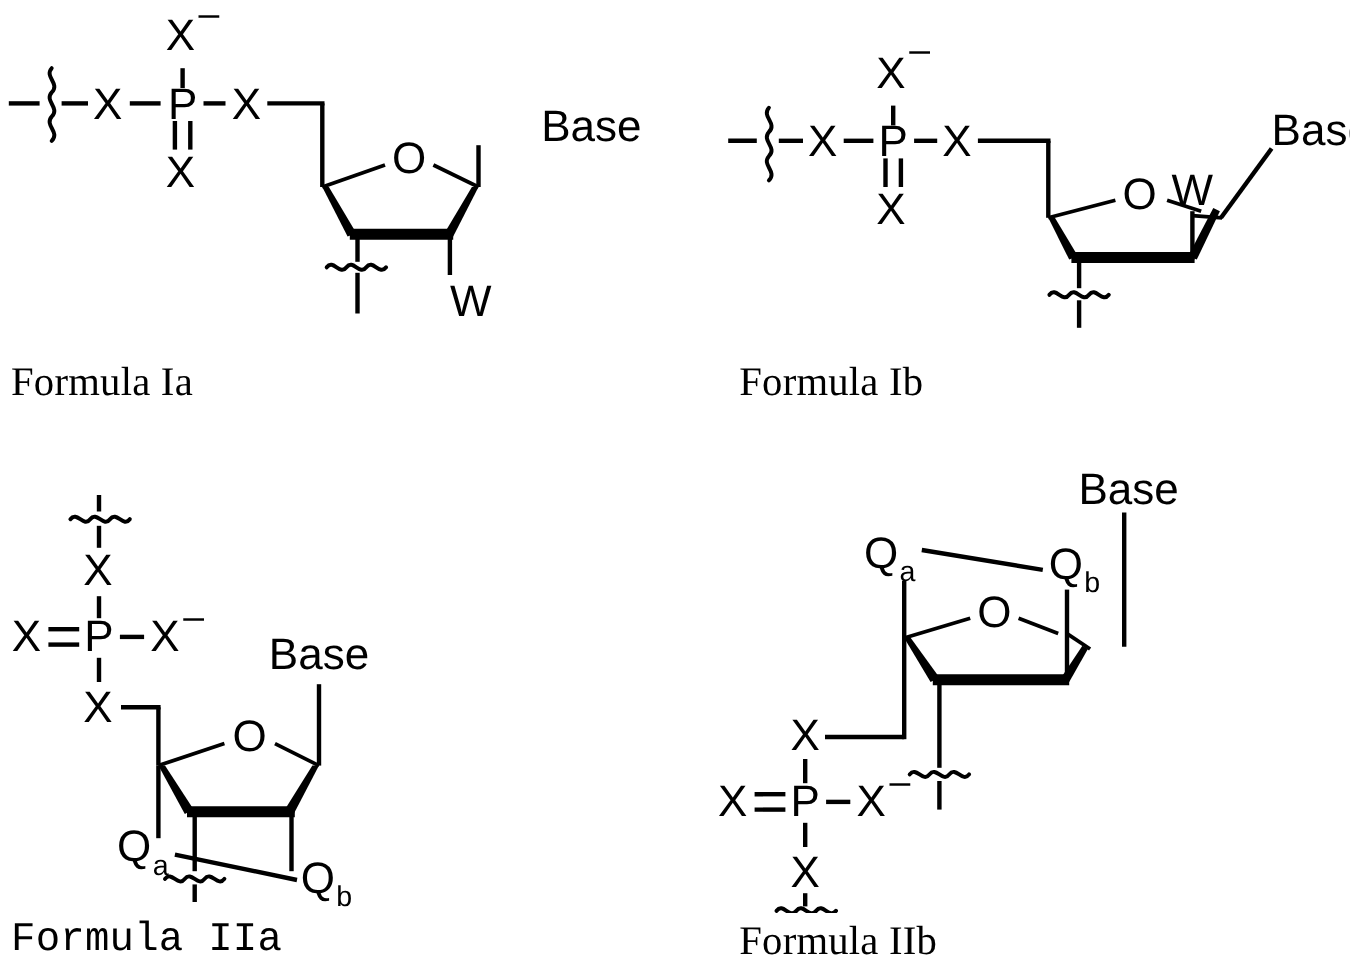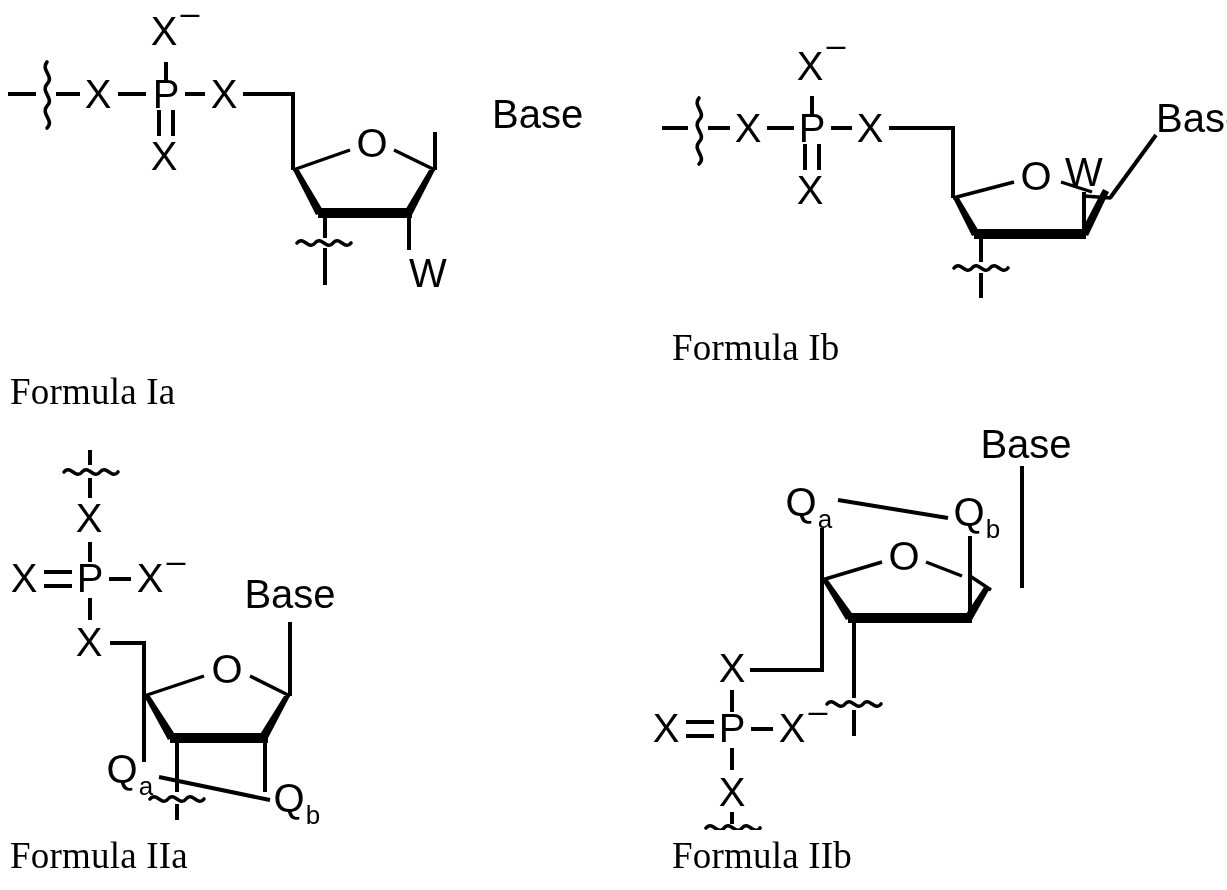--- a/index.html
+++ b/index.html
@@ -127,21 +127,21 @@
     <text class="atom" x="492" y="128" style="text-anchor:start;">Base</text>
 
     <line class="bond" x1="409" y1="215" x2="409" y2="250"></line>
     <text class="atom" x="428" y="287">W</text>
 
     <line class="bond" x1="325" y1="215" x2="325" y2="238"></line>
     <path class="squiggle" d="M297,243 C303,235 309,251 315,243 C321,235 327,251 333,243 C339,235 345,251 351,243"></path>
     <line class="bond" x1="325" y1="248" x2="325" y2="285"></line>
   </svg>
 
-  <div class="formula-label" style="left:10px; top:326px;margin-top:44px;">Formula Ia</div>
+  <div class="formula-label" style="left:10px; top:326px;">Formula Ia</div>
 
   <svg class="struct" style="left:614px; top:0px;" width="613" height="310" viewBox="0 0 613 310">
 
     <line class="bond" x1="48" y1="128" x2="74" y2="128"></line>
 
     <path class="squiggle" d="M85,98 C78,106 93,112 85,120 C78,128 93,134 85,142 C78,150 93,156 85,164"></path>
 
     <line class="bond" x1="94" y1="128" x2="116" y2="128"></line>
     <text class="atom" x="134" y="142">X</text>
     <line class="bond" x1="153" y1="128" x2="180" y2="128"></line>
@@ -235,21 +235,21 @@
     <text class="atom" x="289" y="402">Q</text>
     <text class="atom-sub" x="313" y="414">b</text>
 
     <line class="bond" x1="265" y1="330" x2="265" y2="382"></line>
 
     <line class="bond" x1="177" y1="330" x2="177" y2="382"></line>
     <path class="squiggle" d="M150,389 C156,381 162,397 168,389 C174,381 180,397 186,389 C192,381 198,397 204,389"></path>
     <line class="bond" x1="177" y1="394" x2="177" y2="410"></line>
   </svg>
 
-  <div class="formula-label" style="left:10px; top:834px;">Formula IIa</div>
+  <div class="formula-label" style="left:10px; top:834px;font-family:Liberation Mono, monospace;">Formula IIa</div>
 
   <svg class="struct" style="left:614px; top:410px;" width="613" height="420" viewBox="0 0 613 420">
 
     <text class="atom" x="412" y="48" style="text-anchor:middle;">Base</text>
 
     <line class="bond" x1="408" y1="56" x2="408" y2="178"></line>
 
     <text class="atom" x="187" y="106">Q</text>
     <text class="atom-sub" x="211" y="118">a</text>
 

